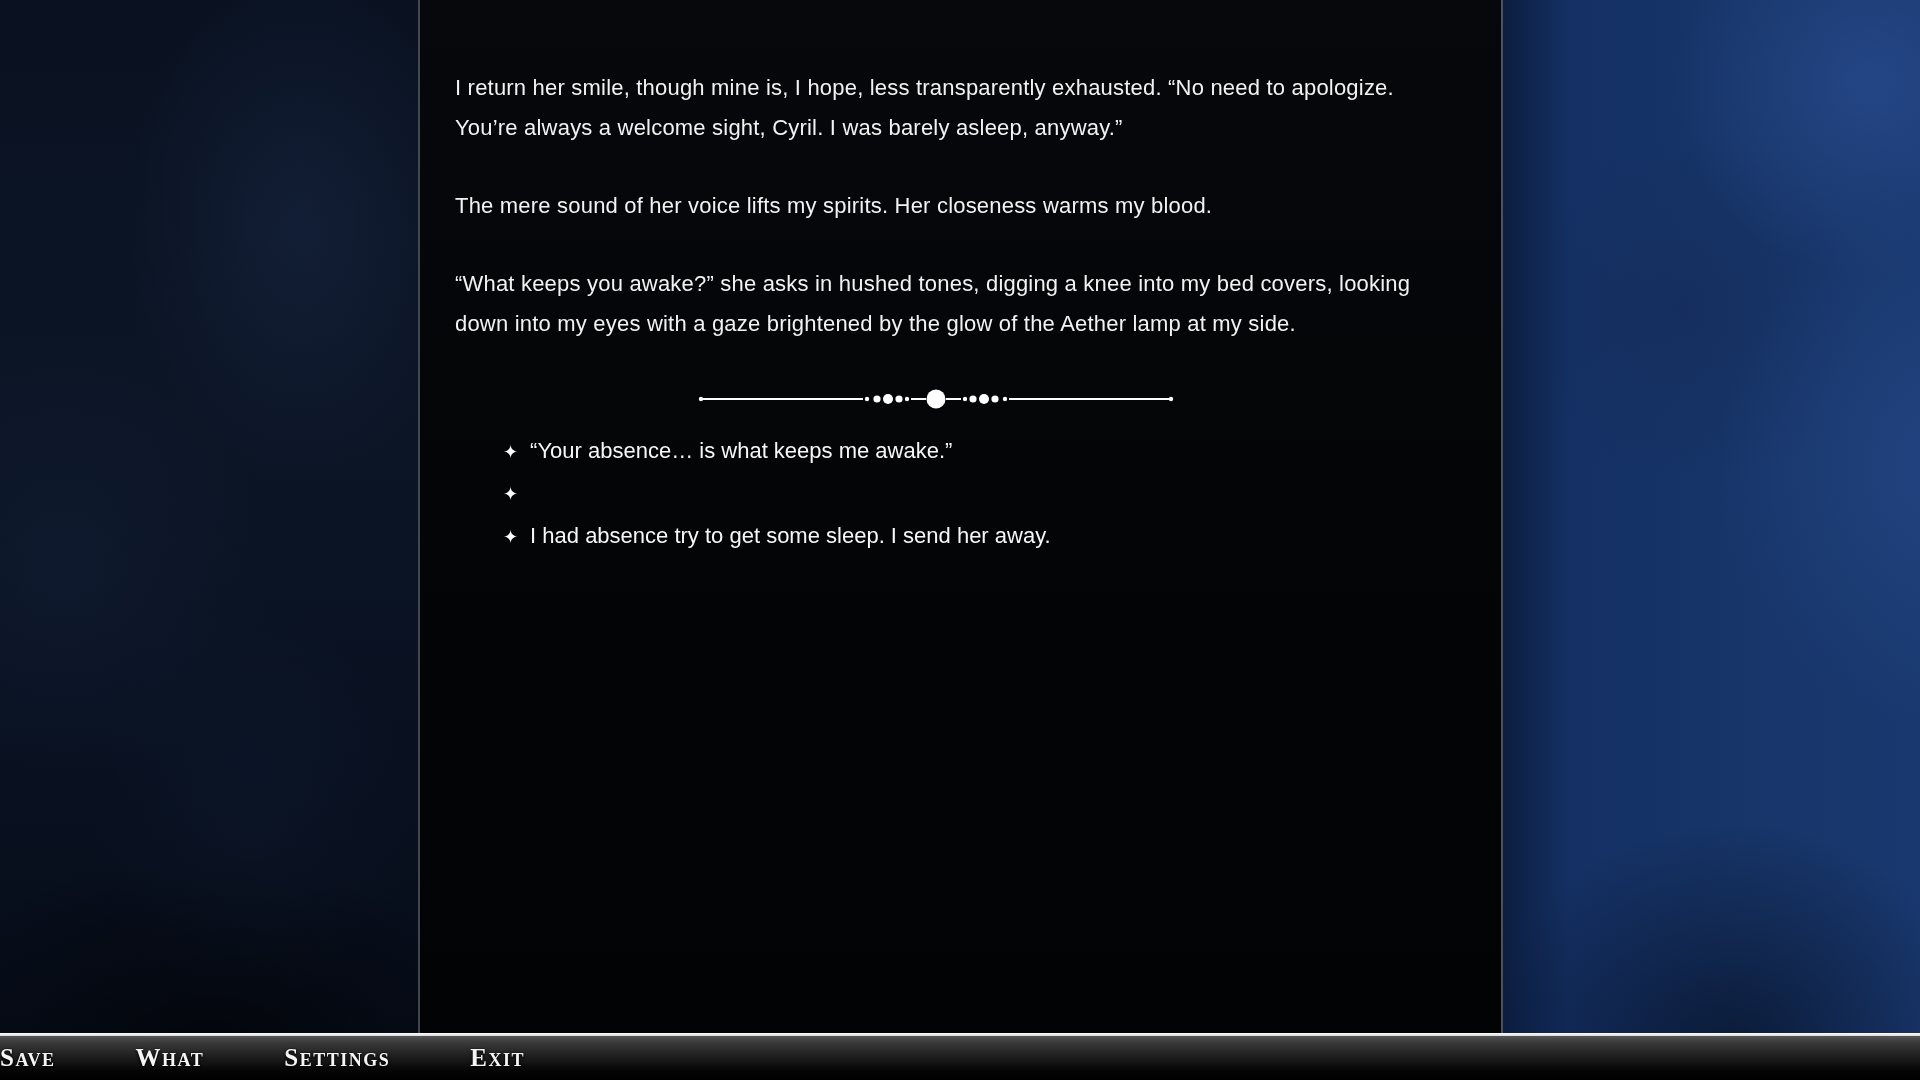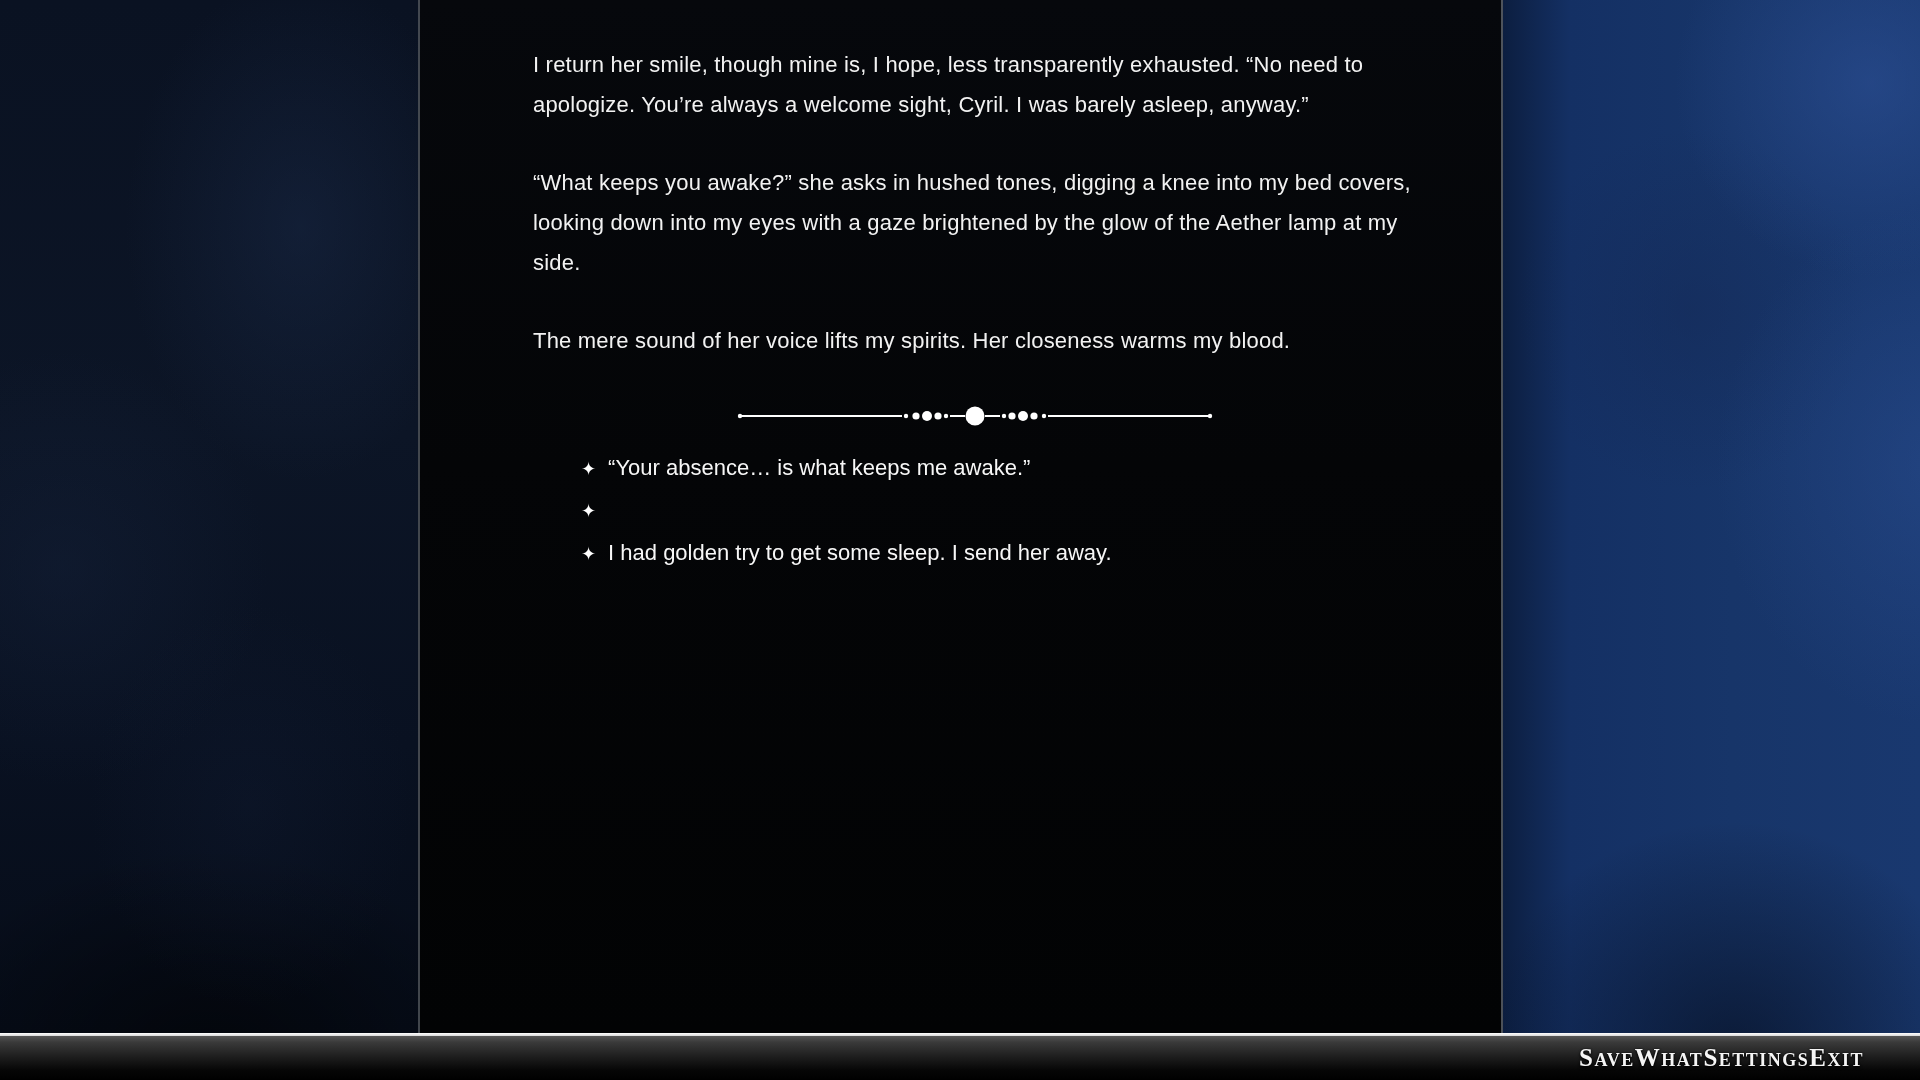--- a/index.html
+++ b/index.html
@@ -29,21 +29,21 @@
       linear-gradient(90deg, #0c1e40 0%, #143064 16%, #173569 55%, #19386f 100%);
   }
 
   
   .panel {
     position: absolute; left: 418px; top: 0; bottom: 47px; width: 1085px;
     background: linear-gradient(180deg, #06080c 0%, #040507 45%, #020304 100%);
     border-left: 2px solid rgba(118,126,136,0.55);
     border-right: 2px solid rgba(126,134,144,0.60);
   }
-  .story { padding: 45px 85px 0 113px; }
+  .story { padding: 45px 85px 0 35px; margin-top: 23px; }
   .story p {
     color: #f2f2f2;
     font-size: 22px;
     line-height: 40px;
     font-weight: 400;
     letter-spacing: 0.2px;
     margin: 0 0 38px 0;
   }
 
   
@@ -64,22 +64,22 @@
     margin-right: 12px;
     color: #ffffff;
     flex: 0 0 auto;
   }
 
   
   .menubar { position: absolute; left: 0; right: 0; bottom: 0; height: 47px; }
   .menu-line { height: 3px; background: linear-gradient(180deg, #ffffff 0%, #d8d8d8 100%); }
   .menu-row {
     height: 44px;
-    display: flex; align-items: center; justify-content: flex-end;
-    padding-right: 56px;
+    display: flex; align-items: center; 
+    gap: 80px; padding-right: 56px;
     background: linear-gradient(180deg, #565656 0%, #3a3a3a 14%, #1d1d1d 48%, #060606 78%, #000000 100%);
   }
   .menu-item {
     background: none; border: none; cursor: pointer;
     font-family: "Liberation Serif", "DejaVu Serif", serif;
     font-variant: small-caps;
     font-weight: 700;
     font-size: 25px;
     letter-spacing: 1.5px;
     color: #f5f5f5;
@@ -91,22 +91,22 @@
 <body>
 
 <div class="stage">
 
   <div class="bg bg-left"></div>
   <div class="bg bg-right"></div>
 
   <div class="panel">
     <div class="story">
       <p>I return her smile, though mine is, I hope, less transparently exhausted. “No need to apologize. You’re always a welcome sight, Cyril. I was barely asleep, anyway.”</p>
+      <p>The mere sound of her voice lifts my spirits. Her closeness warms my blood.</p>
       <p>“What keeps you awake?” she asks in hushed tones, digging a knee into my bed covers, looking down into my eyes with a gaze brightened by the glow of the Aether lamp at my side.</p>
-      <p>The mere sound of her voice lifts my spirits. Her closeness warms my blood.</p>
 
       <div class="divider">
         <svg width="478" height="22" viewBox="0 0 478 22" fill="#ffffff" stroke="none" xmlns="http://www.w3.org/2000/svg">
           <line x1="4" y1="11" x2="166" y2="11" stroke="#ffffff" stroke-width="2"></line>
           <circle cx="4" cy="11" r="2.2"></circle>
           <circle cx="170" cy="11" r="2.2"></circle>
           <circle cx="180" cy="11" r="3.6"></circle>
           <circle cx="191" cy="11" r="5"></circle>
           <circle cx="202" cy="11" r="3.6"></circle>
           <circle cx="210" cy="11" r="2.2"></circle>
@@ -126,21 +126,21 @@
       <ul class="choices">
         <li class="choice">
           <span class="star">✦</span>
           <span class="choice-label">“Your absence… is what keeps me awake.”</span>
         </li>
         <li class="choice">
           <span class="star">✦</span>
         </li>
         <li class="choice">
           <span class="star">✦</span>
-          <span class="choice-label">I had golden try to get some sleep. I send her away.</span>
+          <span class="choice-label">I had absence try to get some sleep. I send her away.</span>
         </li>
       </ul>
     </div>
   </div>
 
   <div class="menubar">
     <div class="menu-line"></div>
     <div class="menu-row">
       <button class="menu-item">Save</button>
       <button class="menu-item">What</button>

